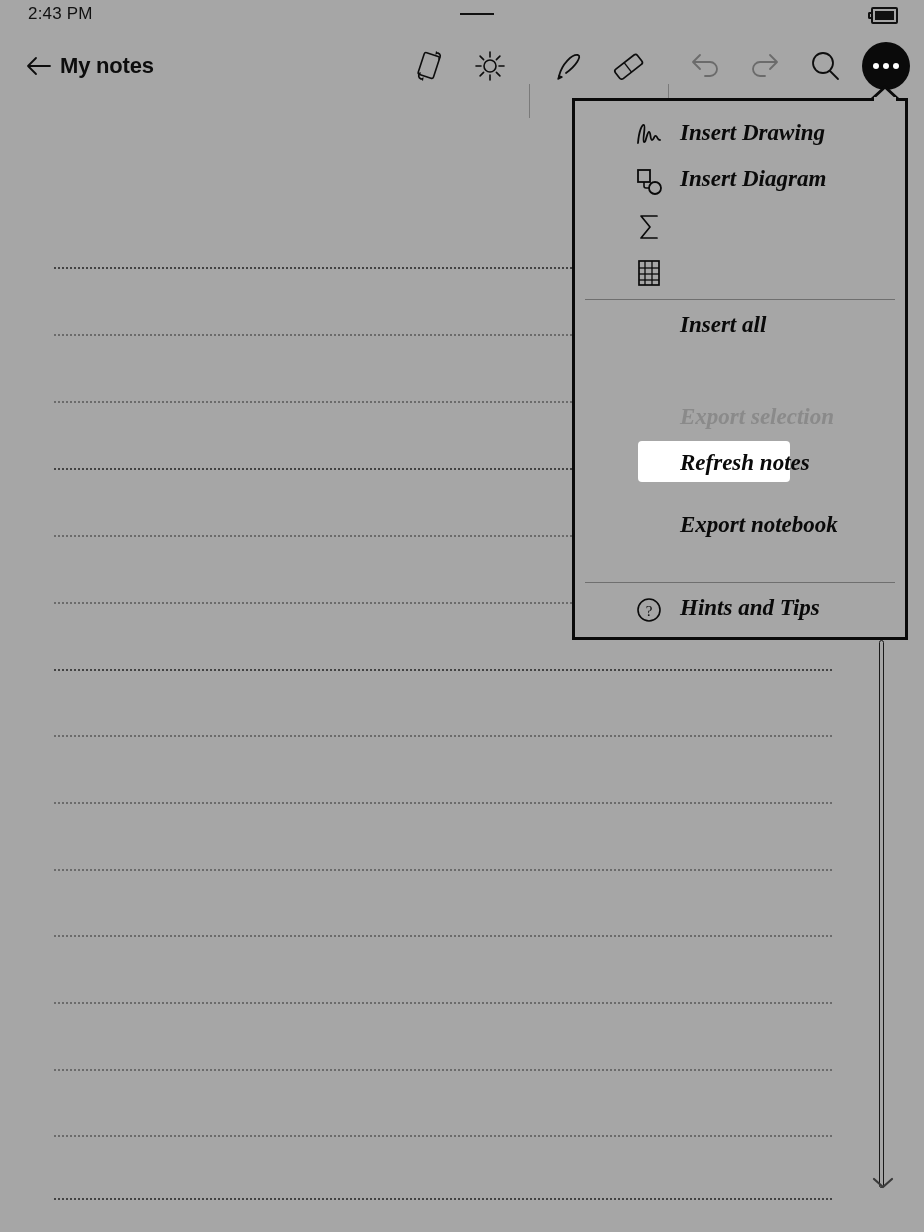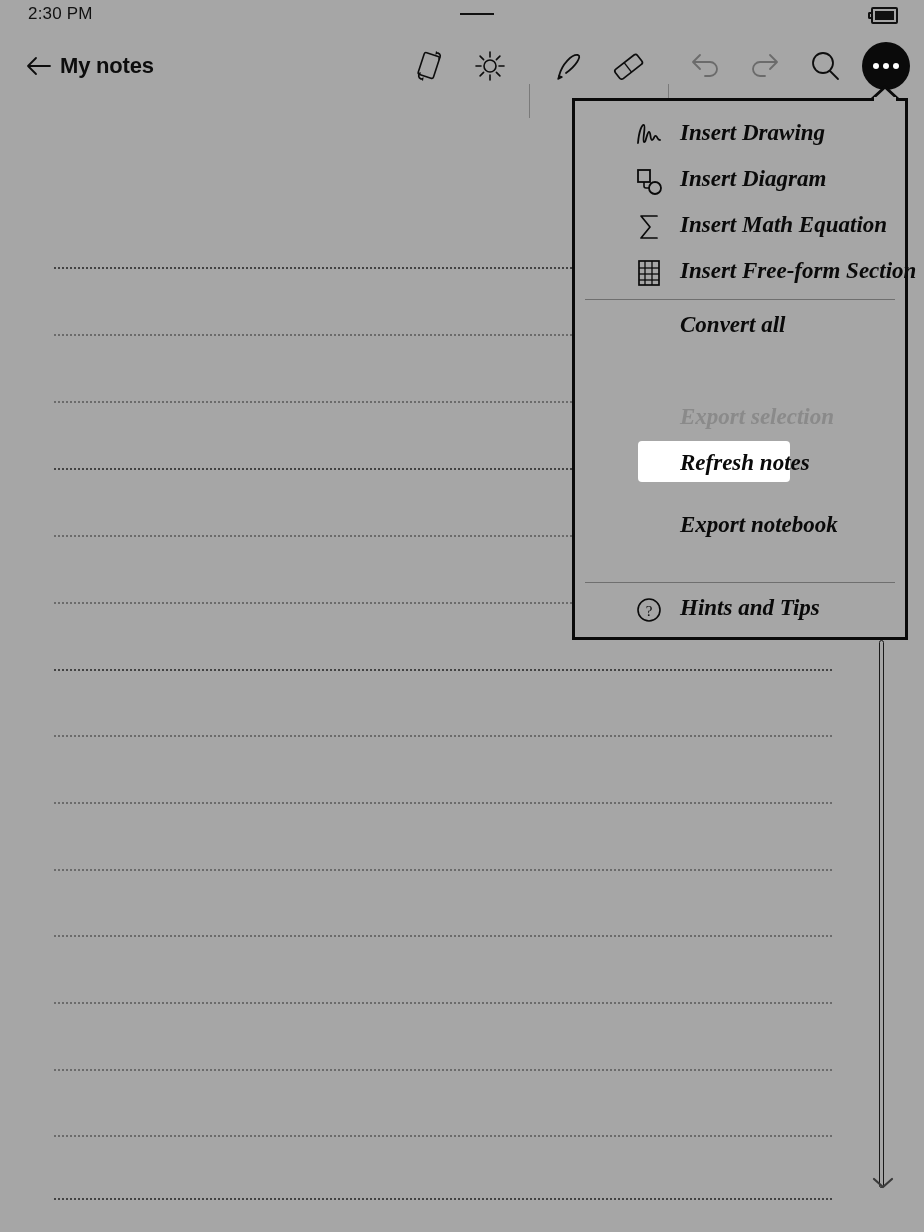--- a/index.html
+++ b/index.html
@@ -219,21 +219,21 @@
     width: 310px;
     height: 1px;
     background: #6f6f6f;
   }
   svg { display: block; overflow: visible; }
 </style>
 </head>
 <body>
 
 <div id="status-bar">
-  <div id="status-time">2:30 PM</div>
+  <div id="status-time">2:43 PM</div>
   <div id="status-center-dash"></div>
   <div id="battery-icon">
     <div class="cap"></div>
     <div class="body"></div>
     <div class="fill"></div>
   </div>
 </div>
 
 <div id="toolbar">
 
@@ -377,43 +377,41 @@
     </span>
     <span class="mi-label">Insert Diagram</span>
   </div>
 
   <div class="menu-item" style="top:102px">
     <span class="mi-icon">
       <svg width="32" height="32" viewBox="0 0 32 32">
         <path d="M24 5 H8 L17 16 L8 27 H24" fill="none" stroke="#0a0a0a" stroke-width="1.7" stroke-linejoin="round" stroke-linecap="round"></path>
       </svg>
     </span>
-    <span class="mi-label">Insert Math Equation</span>
   </div>
 
   <div class="menu-item" style="top:148px">
     <span class="mi-icon">
       <svg width="32" height="32" viewBox="0 0 32 32">
         <rect x="6" y="4" width="20" height="24" fill="none" stroke="#0a0a0a" stroke-width="1.7"></rect>
         <g stroke="#0a0a0a" stroke-width="1.3">
           <line x1="6" y1="11" x2="26" y2="11"></line>
           <line x1="6" y1="17" x2="26" y2="17"></line>
           <line x1="6" y1="23" x2="26" y2="23"></line>
           <line x1="12" y1="4" x2="12" y2="28"></line>
           <line x1="19" y1="4" x2="19" y2="28"></line>
         </g>
       </svg>
     </span>
-    <span class="mi-label">Insert Free-form Section</span>
   </div>
 
   <div class="menu-sep" style="top:198px"></div>
 
   <div class="menu-item" style="top:202px">
-    <span class="mi-label">Convert all</span>
+    <span class="mi-label">Insert all</span>
   </div>
 
 
   <div class="menu-item disabled" style="top:294px">
     <span class="mi-label">Export selection</span>
   </div>
 
   <div class="menu-item" style="top:340px">
     <span class="mi-label">Refresh notes</span>
   </div>

